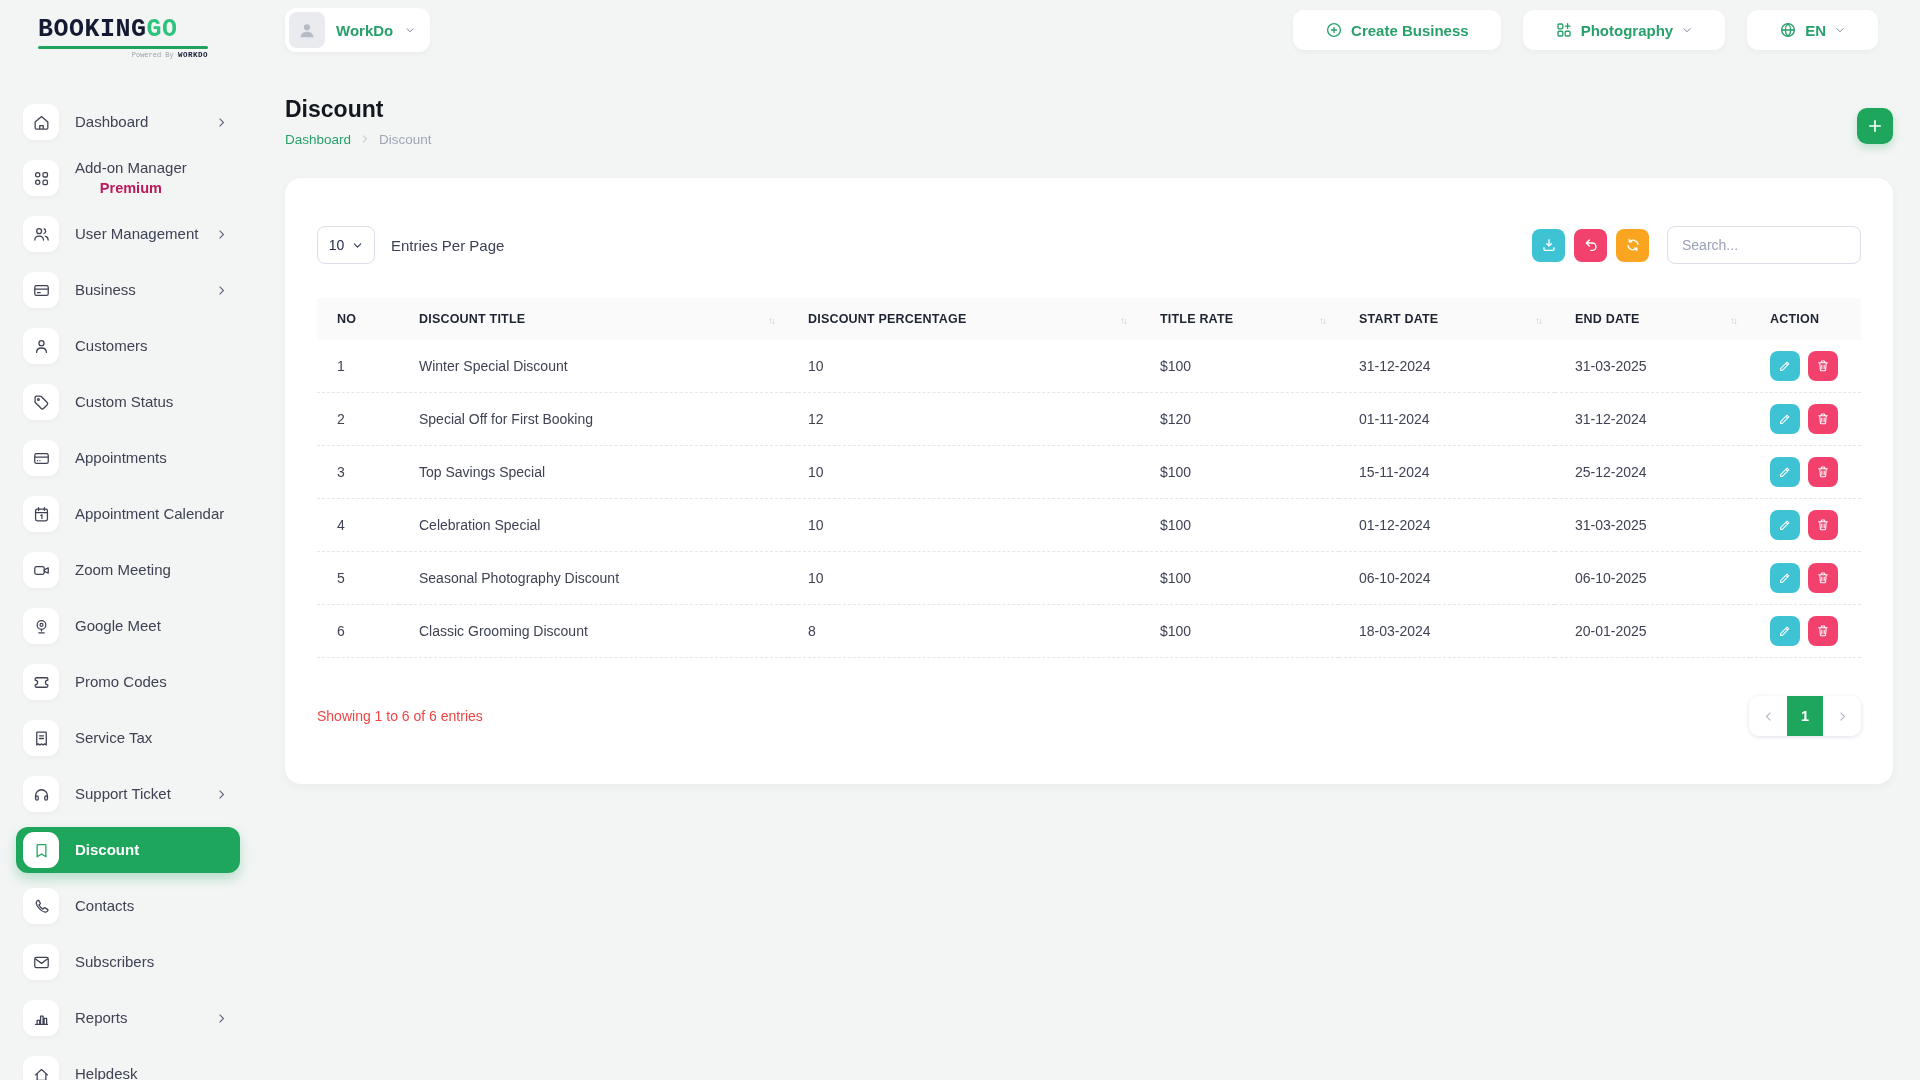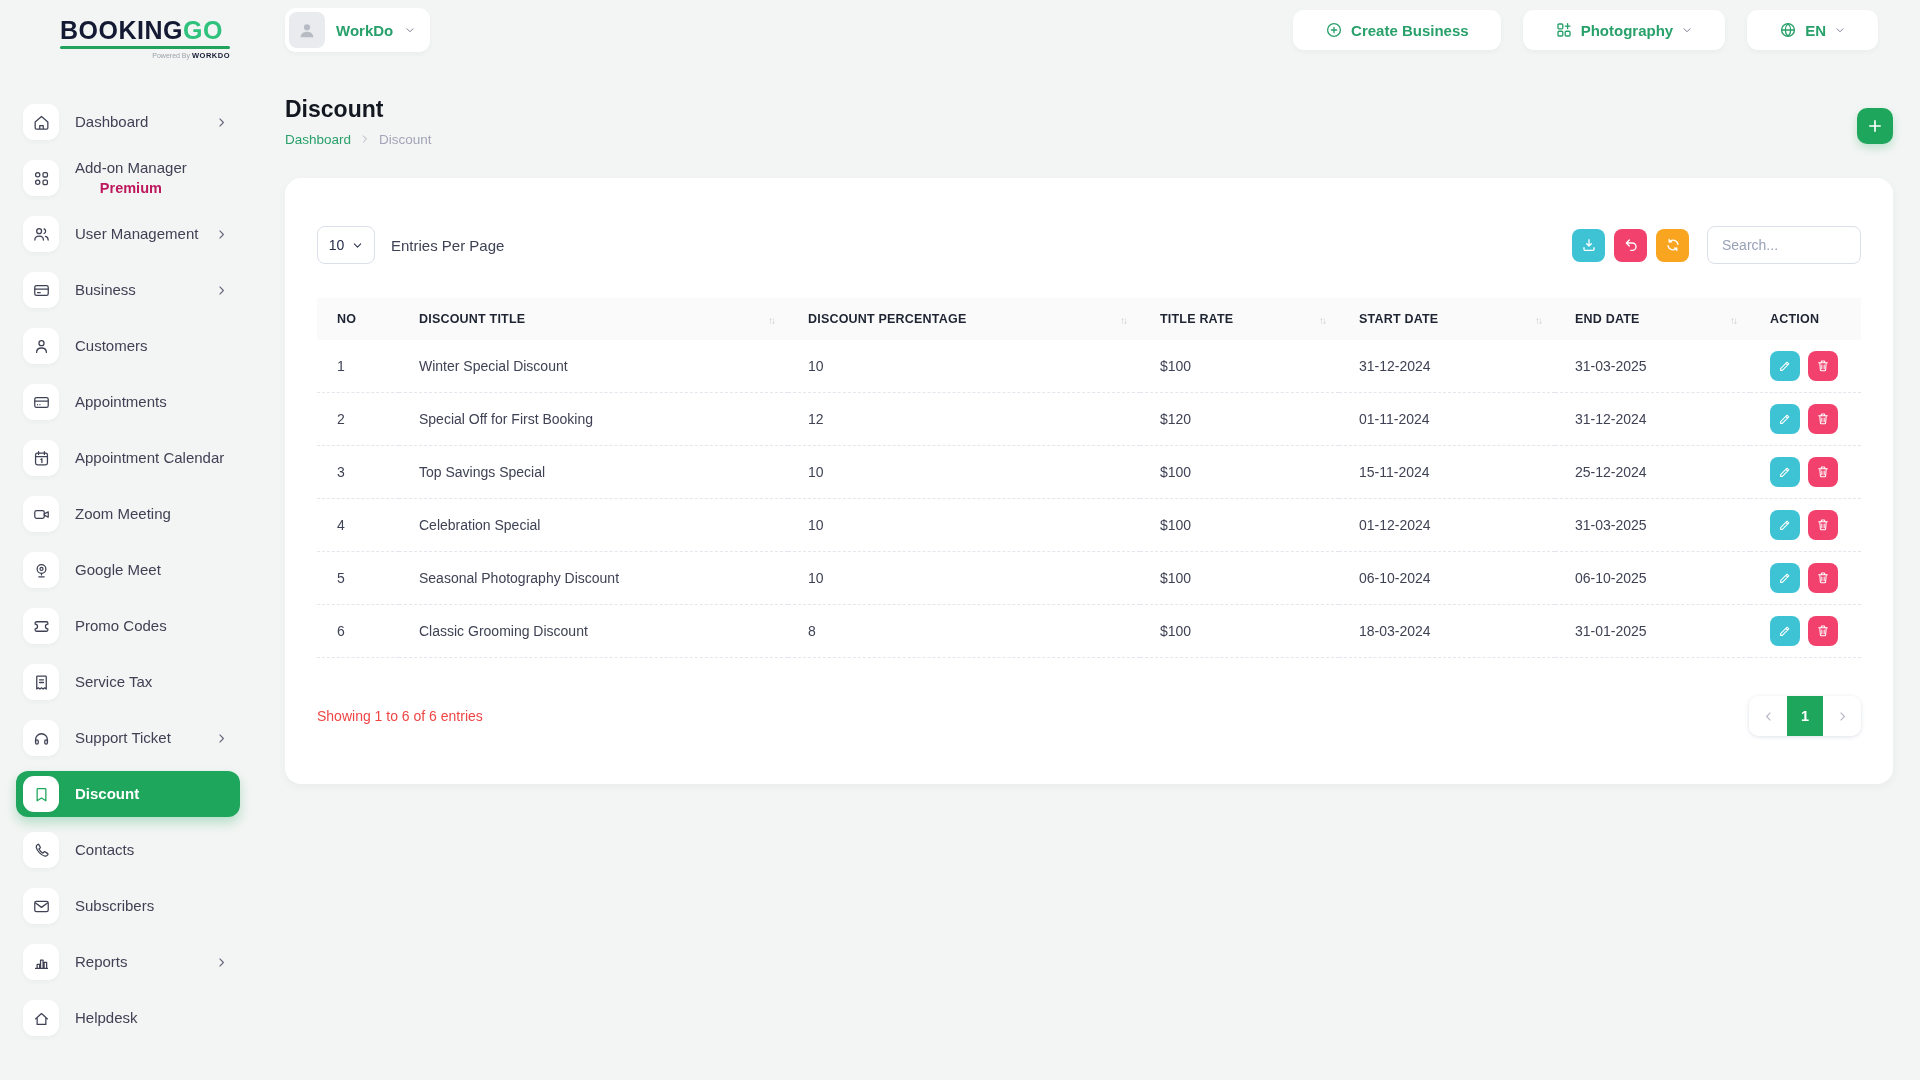--- a/index.html
+++ b/index.html
@@ -1,21 +1,21 @@
 <!DOCTYPE html>
 <html><head>
 <meta charset="utf-8">
 <style>
   * { margin:0; padding:0; box-sizing:border-box; }
   html,body { width:1920px; height:1080px; overflow:hidden;
     font-family:"Liberation Sans", sans-serif; background:#f3f5f4; color:#3f4254; }
 
   
   .sidebar { position:absolute; left:0; top:0; width:254px; height:1080px; }
-  .logo { position:absolute; left:60px; top:16px; width:170px; }
+  .logo { position:absolute; left:38px; top:16px; width:170px;font-family:Liberation Mono, monospace; }
   .logo-text { font-size:25px; font-weight:800; letter-spacing:.5px; line-height:28px; }
   .logo-booking { color:#141a33; }
   .logo-go { color:#2fc27d; }
   .logo-line { height:3px; background:#21a35c; border-radius:2px; margin-top:2px; }
   .logo-sub { text-align:right; font-size:7px; color:#9aa0ab; margin-top:2px; }
   .logo-sub b { color:#141a33; font-size:7.5px; letter-spacing:.5px; }
 
   .nav { position:absolute; top:94px; left:0; right:0; }
   .nav-item { height:56px; display:flex; align-items:center; margin:0 14px 0 16px;
     padding:0 12px 0 7px; position:relative; border-radius:12px; cursor:pointer; }
@@ -68,21 +68,21 @@
     display:flex; align-items:center; justify-content:center; gap:8px; font-size:14px; color:#252f4a; cursor:pointer; }
   .select svg { width:11px; height:11px; stroke:#252f4a; fill:none; stroke-width:2.2; stroke-linecap:round; stroke-linejoin:round; }
   .controls-label { font-size:15px; color:#3f4254; }
   .controls-right { display:flex; align-items:center; gap:9px; }
   .sq-btn { width:33px; height:33px; border:none; border-radius:8px; display:flex;
     align-items:center; justify-content:center; cursor:pointer; }
   .sq-btn svg { width:16px; height:16px; stroke:#ffffff; fill:none; stroke-width:2; stroke-linecap:round; stroke-linejoin:round; }
   .btn-cyan { background:#3ec3d5; }
   .btn-pink { background:#f1416c; }
   .btn-orange { background:#f9a51f; }
-  .search-input { width:154px; height:38px; margin-left:9px; border:1px solid #dbdfe9; border-radius:8px;
+  .search-input { width:194px; height:38px; margin-left:9px; border:1px solid #dbdfe9; border-radius:8px;
     padding:0 14px; font-size:14px; color:#3f4254; outline:none; font-family:"Liberation Sans",sans-serif; }
   .search-input::placeholder { color:#99a1b7; }
 
   
   table { width:100%; border-collapse:collapse; table-layout:fixed; margin-top:34px; }
   col.c-no{width:82px} col.c-title{width:389px} col.c-pct{width:352px} col.c-flat{width:199px}
   col.c-start{width:216px} col.c-end{width:195px} col.c-act{width:111px}
   thead th { height:42px; background:#fafafa; text-align:left; padding-left:20px;
     font-size:12.5px; font-weight:700; color:#1f2433; letter-spacing:.2px; }
   .thin { display:flex; align-items:flex-end; justify-content:space-between; padding-right:14px; }
@@ -175,20 +175,29 @@
     <div class="nav-item">
       <span class="icon-box">
           <svg viewBox="0 0 24 24">
             <circle cx="12" cy="7.8" r="3.2"></circle>
             <path d="M5.8 19.5c0-3.5 2.8-5.6 6.2-5.6s6.2 2.1 6.2 5.6"></path>
           </svg>
         </span>
       <span class="nav-label">Customers</span>
     </div>
 
+    <div class="nav-item">
+      <span class="icon-box">
+          <svg viewBox="0 0 24 24">
+            <path d="M3.9 10.3V5.6a1.7 1.7 0 0 1 1.7-1.7h4.7a2 2 0 0 1 1.4.6l7.5 7.5a2 2 0 0 1 0 2.8l-4.7 4.7a2 2 0 0 1-2.8 0l-7.5-7.5a2 2 0 0 1-.6-1.4Z"></path>
+            <circle cx="8.1" cy="8.1" r="1.1"></circle>
+          </svg>
+        </span>
+      <span class="nav-label">Custom Status</span>
+    </div>
 
     <div class="nav-item">
       <span class="icon-box">
           <svg viewBox="0 0 24 24">
             <rect x="3.5" y="5.8" width="17" height="12.5" rx="2.2"></rect>
             <path d="M3.5 10.2h17M7 14.8h.01M10 14.8h.01"></path>
           </svg>
         </span>
       <span class="nav-label">Appointments</span>
     </div>
@@ -571,21 +580,21 @@
                 </button>
               </div>
             </td>
         </tr>
         <tr>
           <td>6</td>
           <td>Classic Grooming Discount</td>
           <td>8</td>
           <td>$100</td>
           <td>18-03-2024</td>
-          <td>31-01-2025</td>
+          <td>20-01-2025</td>
           <td>
               <div class="action-cell">
                 <button class="act-btn btn-cyan">
                   <svg viewBox="0 0 24 24">
                     <path d="M4.5 19.5h3l11-11-3-3-11 11v3ZM13.5 7.5l3 3"></path>
                   </svg>
                 </button>
                 <button class="act-btn btn-pink">
                   <svg viewBox="0 0 24 24">
                     <path d="M4.5 6.5h15M9 6.5V4.8A1.3 1.3 0 0 1 10.3 3.5h3.4A1.3 1.3 0 0 1 15 4.8v1.7M6.5 6.5l1 12.2a1.5 1.5 0 0 0 1.5 1.3h6a1.5 1.5 0 0 0 1.5-1.3l1-12.2M10 10.5v6M14 10.5v6"></path>

